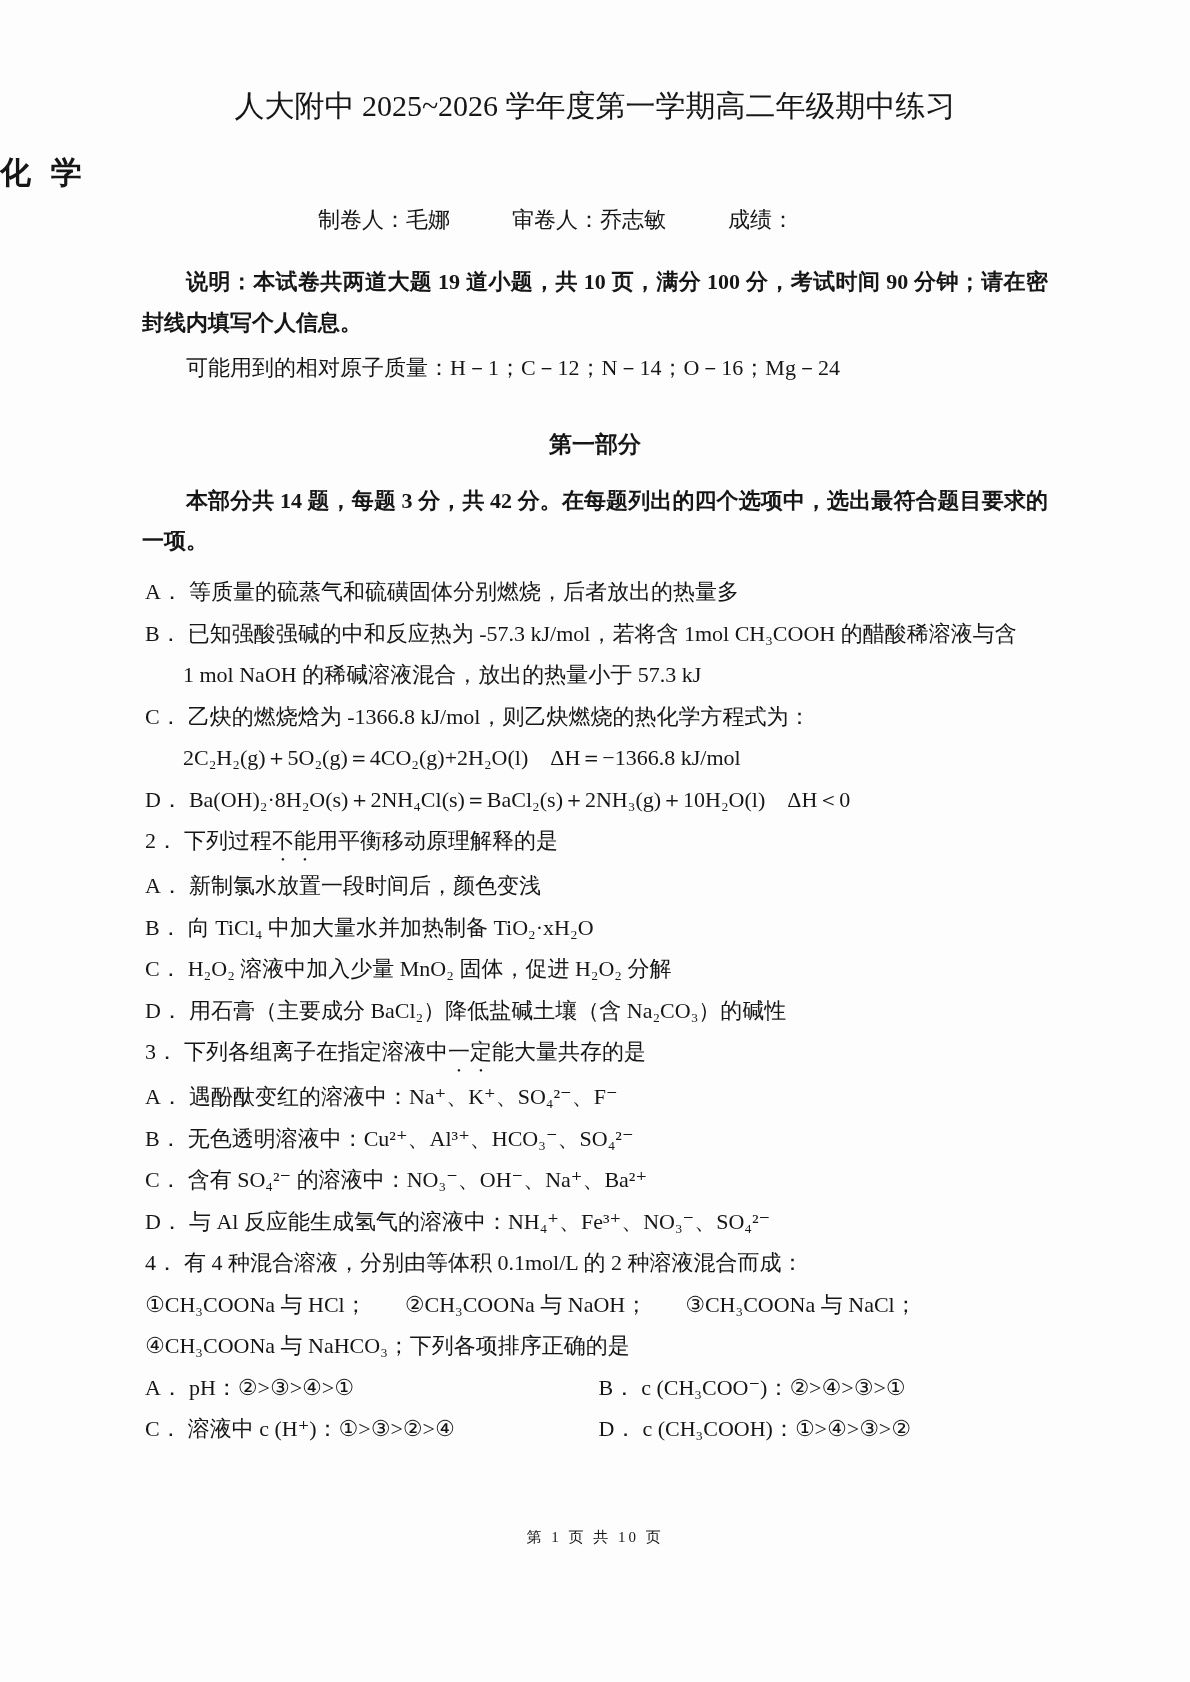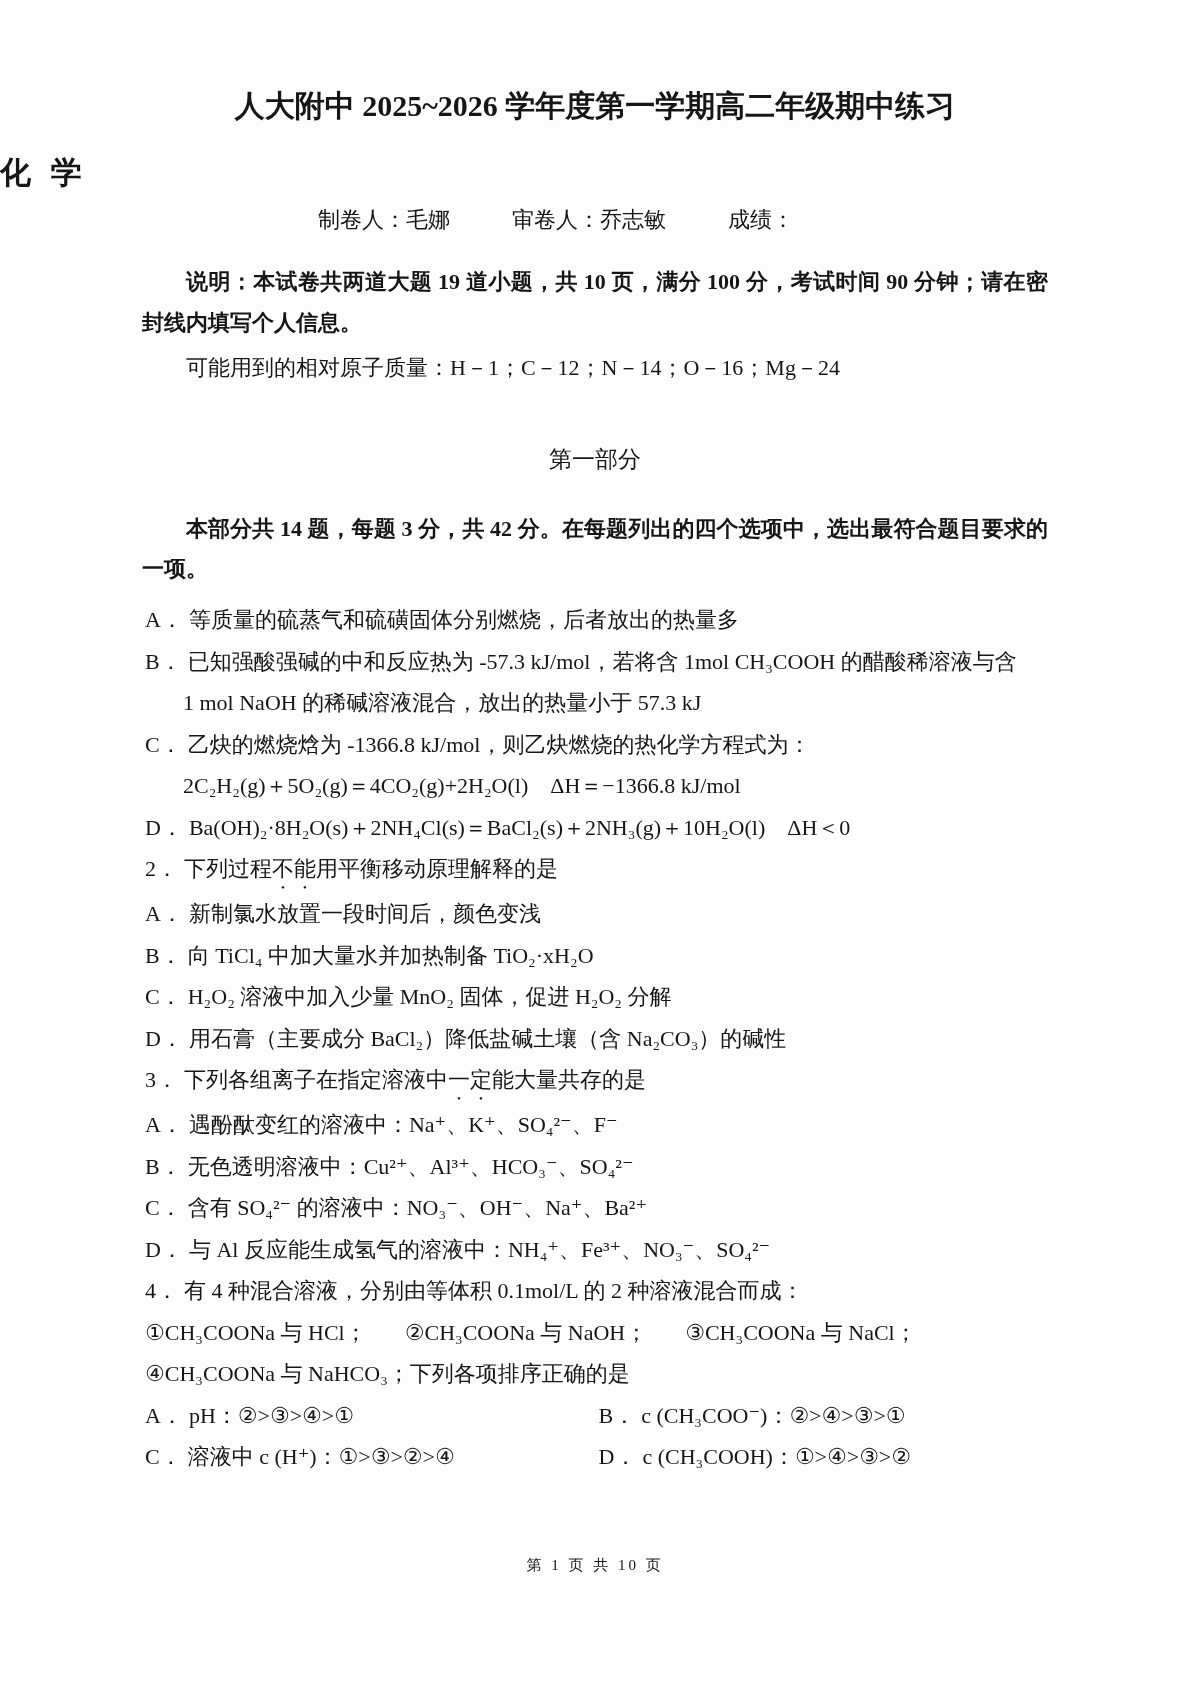--- a/index.html
+++ b/index.html
@@ -11,21 +11,21 @@
     background: #fdfdfd;
     color: #161616;
     font-family: "Liberation Serif", "DejaVu Serif", "DejaVu Sans", serif;
     font-size: 22px;
     overflow: hidden;
   }
   .title1 {
     padding-top: 88px;
     text-align: center;
     font-size: 30px;
-    font-weight: 700;
+    font-weight: 400;
     line-height: 36px;
   }
   .subject {
     margin-top: 30px;
     text-align: left;
     font-size: 31px;
     font-weight: 700;
     line-height: 38px;
     letter-spacing: 6px;
   }
@@ -38,28 +38,28 @@
   }
   .para {
     margin: 0 142px;
     line-height: 41px;
     text-align: justify;
   }
   .indent { text-indent: 2em; }
   .instructions { margin-top: 27px; font-weight: bold; }
   .atomic { margin-top: 4px; }
   .part-heading {
-    margin-top: 55px;
+    margin-top: 40px;
     text-align: center;
     font-size: 23px;
-    font-weight: 400;
+    font-weight: 700;
     line-height: 34px;
   }
   .part-intro {
-    margin-top: 32px;
+    margin-top: 19px;
     font-weight: 700;
     line-height: 40px;
   }
   .body { margin: 10px 138px 0 145px; }
   .line { line-height: 41.5px; white-space: nowrap; }
   .cont { padding-left: 38px; }
   .qnum, .opt-label { margin-right: 6px; }
   .mix-row { display: flex; gap: 38px; }
   .two-col { display: grid; grid-template-columns: 50% 50%; }
   .emph {

